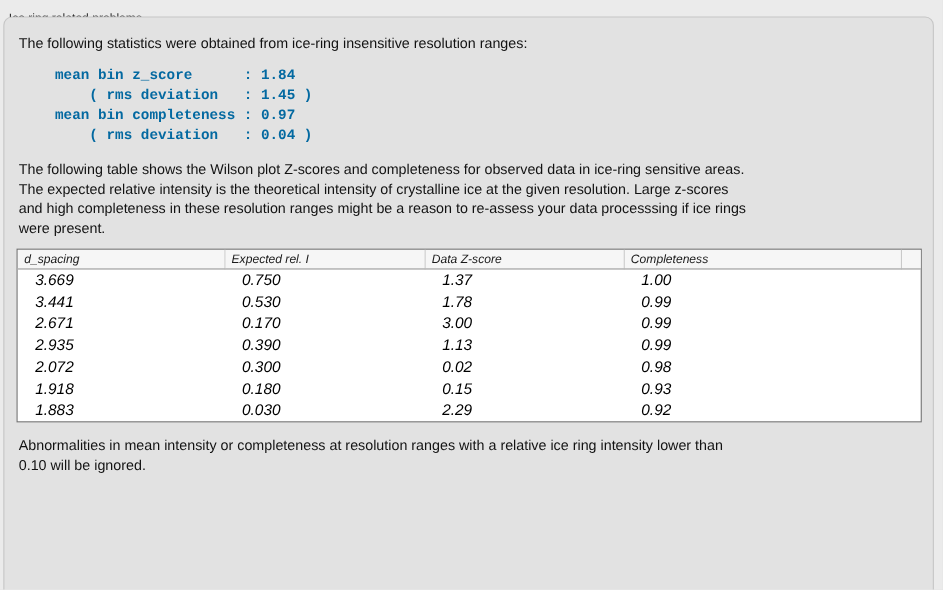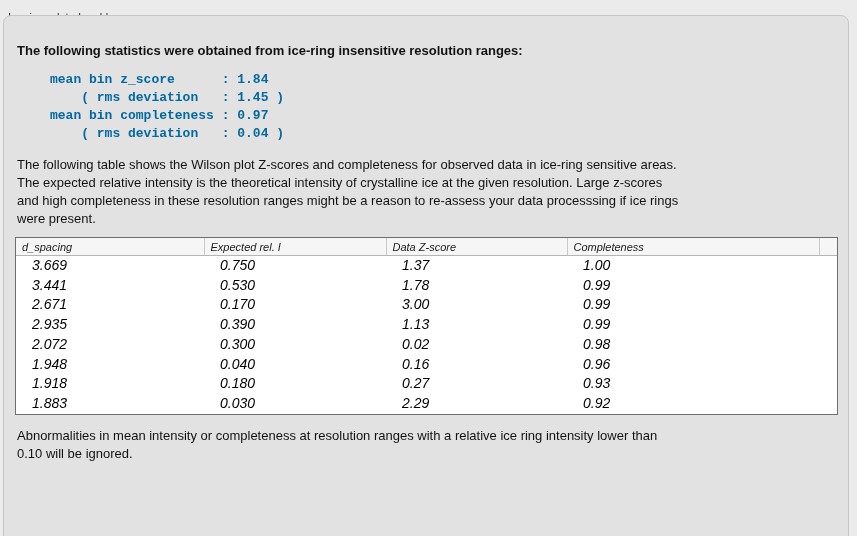--- a/index.html
+++ b/index.html
@@ -27,21 +27,21 @@
     border-radius: 8px;
     padding: 8px 13px 0 13px;
   }
   .body-text {
     font-size: 13px;
     line-height: 18px;
     color: #121212;
     margin: 0;
     white-space: pre-line;
   }
-  .intro { margin-top: 18px; font-weight: bold; }
+  .intro { margin-top: 7px; }
   .stats {
     font-family: "Liberation Mono", monospace;
     font-size: 13px;
     font-weight: bold;
     line-height: 18px;
     color: #0369a1;
     margin: 11px 0 0 33px;
   }
   .table-intro { margin-top: 13px; }
   .table-wrap {
@@ -151,30 +151,23 @@
             <td></td>
           </tr>
           <tr>
             <td>2.072</td>
             <td>0.300</td>
             <td>0.02</td>
             <td>0.98</td>
             <td></td>
           </tr>
           <tr>
-            <td>1.948</td>
-            <td>0.040</td>
-            <td>0.16</td>
-            <td>0.96</td>
-            <td></td>
-          </tr>
-          <tr>
             <td>1.918</td>
             <td>0.180</td>
-            <td>0.27</td>
+            <td>0.15</td>
             <td>0.93</td>
             <td></td>
           </tr>
           <tr>
             <td>1.883</td>
             <td>0.030</td>
             <td>2.29</td>
             <td>0.92</td>
             <td></td>
           </tr>

